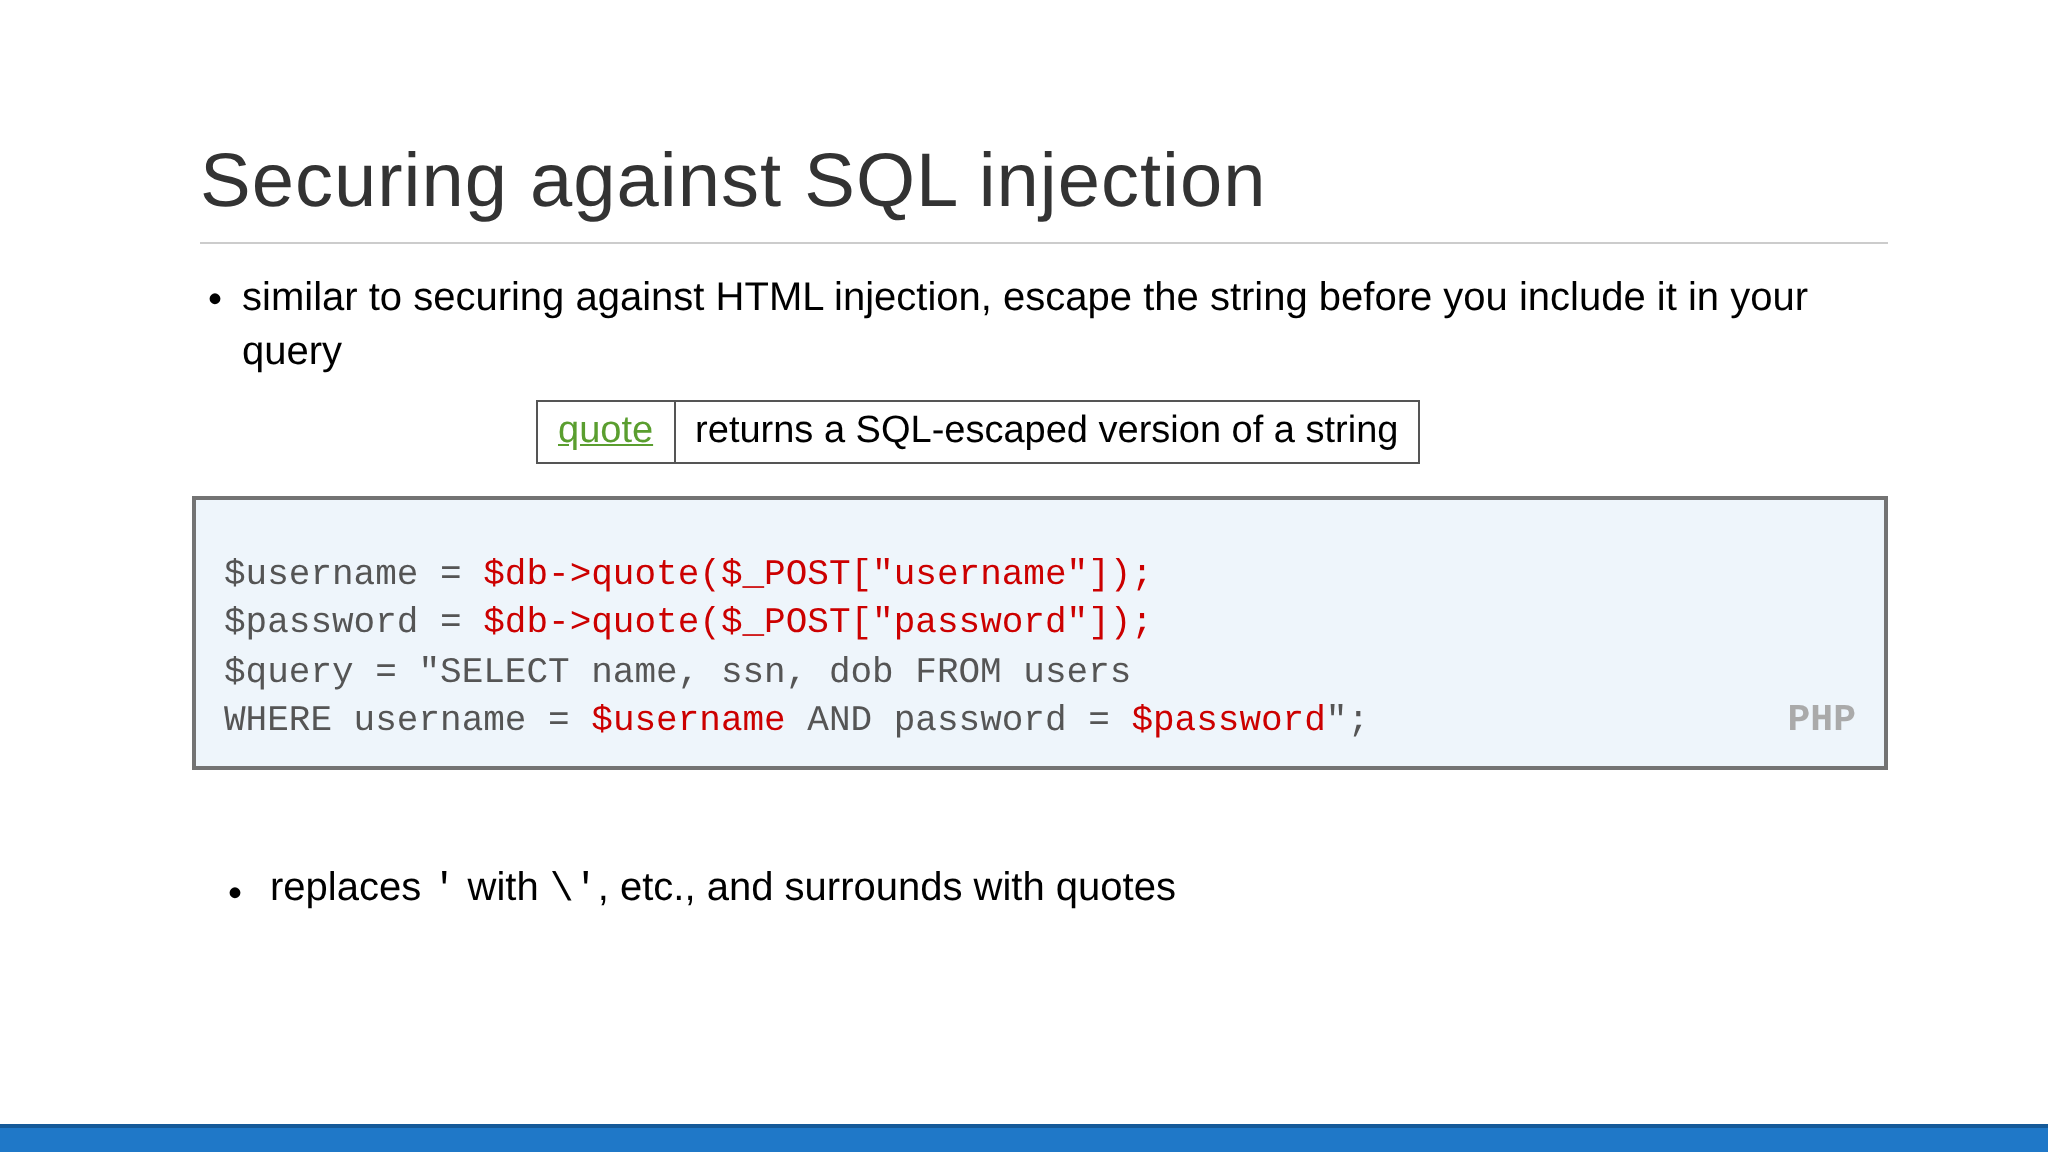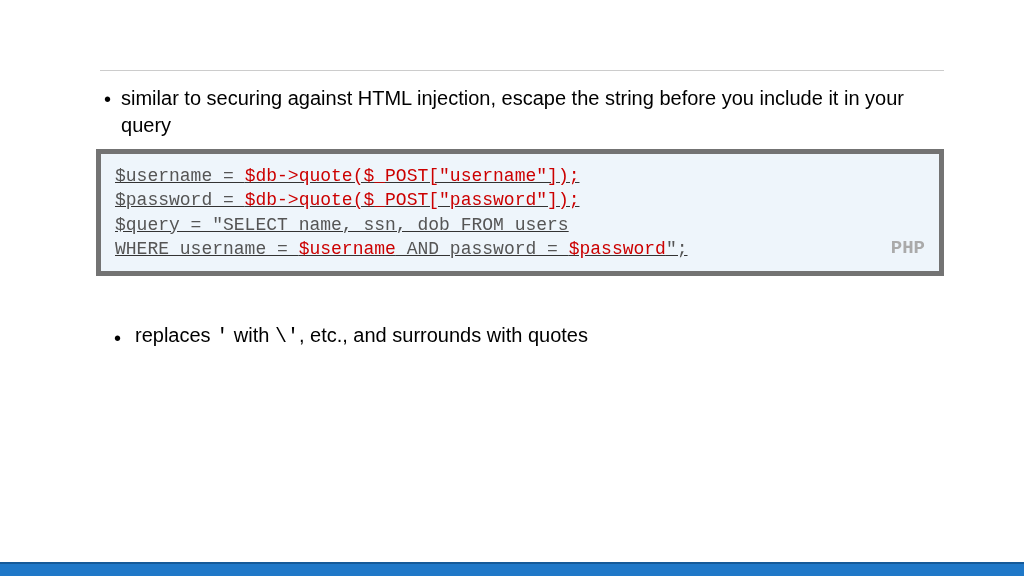--- a/index.html
+++ b/index.html
@@ -51,30 +51,29 @@
       padding: 4px 10px;
       font-size: 19px;
       vertical-align: middle;
     }
     .quote-link {
       color: #5a9e2f;
       text-decoration: underline;
     }
     .codeblock {
       margin: 0 0 0 -4px;
-      border: 5px solid #737373;
+      border: 2px solid #737373;
       background: #eef5fb;
-      padding: 10px 14px 10px 14px;
+      padding: 26px 14px 10px 14px;
       font-family: "Courier New", monospace;
       font-size: 18px;
       line-height: 1.35;
       color: #333;
       position: relative;
       white-space: pre;
-      text-decoration: underline;
     }
     .c-red { color: #c00; }
     .c-gray { color: #555; }
     .php-tag {
       position: absolute;
       right: 14px;
       bottom: 10px;
       color: #aaa;
       font-weight: bold;
       font-family: "Courier New", monospace;
@@ -95,27 +94,40 @@
       left: 0; right: 0; bottom: 0;
       height: 14px;
       background: #1f78c8;
       border-top: 2px solid #155a99;
     }
   </style>
 </head>
 <body>
 
 <div class="slide">
+  <h1 class="title">Securing against SQL injection</h1>
   <hr class="hr">
 
   <div class="bullet">
     <span class="dot">•</span>
     <span class="btxt">similar to securing against HTML injection, escape the string before you include it in your query</span>
   </div>
 
+  <div class="tablewrap">
+    <table class="def">
+      <tbody>
+          <tr>
+        <td>
+          <a class="quote-link">quote</a>
+        </td>
+        <td>returns a SQL-escaped version of a string</td>
+      </tr>
+    </tbody>
+      </table>
+  </div>
 
   <div class="codeblock"><span class="c-gray">$username = </span><span class="c-red">$db-&gt;quote($_POST["username"]);</span>
 <span class="c-gray">$password = </span><span class="c-red">$db-&gt;quote($_POST["password"]);</span>
 <span class="c-gray">$query = "SELECT name, ssn, dob FROM users</span>
 <span class="c-gray">WHERE username = </span><span class="c-red">$username</span><span class="c-gray"> AND password = </span><span class="c-red">$password</span><span class="c-gray">";</span><span class="php-tag">PHP</span></div>
 
   <div class="bullet2">
     <span class="dot">•</span>
     <span class="btxt">
       <span>replaces </span><span class="mono">'</span><span> with </span><span class="mono">\'</span><span>, etc., and surrounds with quotes</span>

